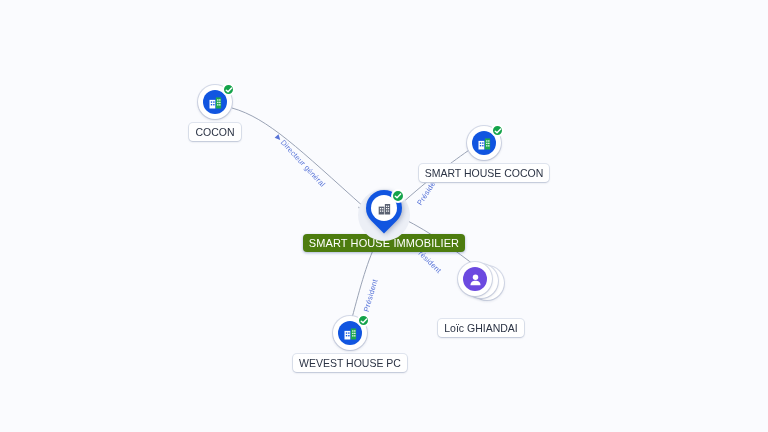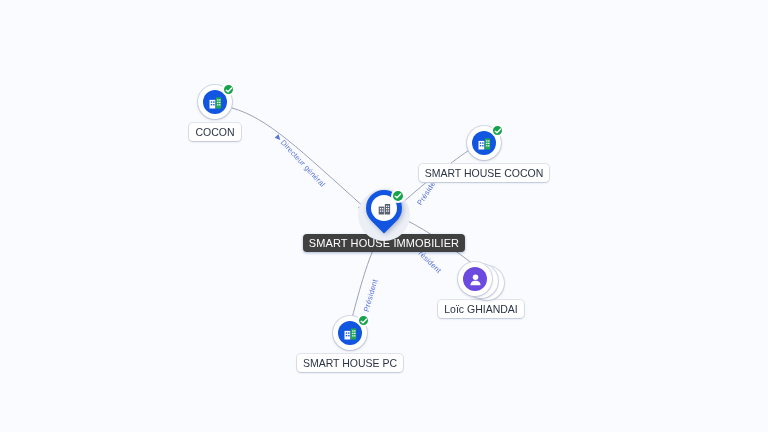--- a/index.html
+++ b/index.html
@@ -173,21 +173,21 @@
     white-space: nowrap;
     font-size: 10.5px;
     line-height: 14px;
     color: #2b3344;
     background: #ffffff;
     border-radius: 4px;
     padding: 2px 6px;
     box-shadow: 0 1px 2px rgba(30, 45, 90, .18), 0 0 0 1px rgba(222, 227, 238, .9);
   }
   .node-label.primary {
-    background: #404040;
+    background: #4d7c0f;
     color: #ffffff;
     font-size: 11px;
     letter-spacing: .1px;
     box-shadow: 0 1px 3px rgba(20, 50, 140, .35);
   }
 
   
   .edge-label {
     position: absolute;
     font-size: 7.5px;
@@ -305,21 +305,21 @@
         <div class="person-card c1">
           <div class="person-disc">
             <svg width="15" height="15" viewBox="0 0 16 16">
               <circle cx="8" cy="5.6" r="2.9" fill="#ffffff"></circle>
               <path d="M2.6,14.2 C2.6,10.7 5.0,9.2 8,9.2 C11,9.2 13.4,10.7 13.4,14.2 Z" fill="#ffffff"></path>
             </svg>
           </div>
         </div>
       </div>
     </div>
-    <div class="node-label" style="margin-top:0;">Loïc GHIANDAI</div>
+    <div class="node-label" style="margin-top:19px;">Loïc GHIANDAI</div>
   </div>
 
   <div class="node" style="left:350px; top:316px;">
     <div class="node-visual">
       <div class="company-chip">
         <div class="company-disc">
           <svg width="15" height="15" viewBox="0 0 16 16">
             <rect x="1.6" y="5.2" width="6.2" height="9.2" fill="#ffffff"></rect>
             <rect x="8.4" y="2.6" width="5.6" height="11.8" fill="#1fa84e"></rect>
             <rect x="3.0" y="6.8" width="1.5" height="1.5" fill="#1155e0"></rect>
@@ -334,21 +334,21 @@
             <rect x="11.9" y="9.8" width="1.4" height="1.4" fill="#ffffff"></rect>
           </svg>
         </div>
         <div class="badge-verified">
           <svg width="8" height="8" viewBox="0 0 10 10">
             <path d="M1.6,5.2 L3.8,7.3 L8.3,2.6" fill="none" stroke="#ffffff" stroke-width="1.8" stroke-linecap="round" stroke-linejoin="round"></path>
           </svg>
         </div>
       </div>
     </div>
-    <div class="node-label">SMART HOUSE PC</div>
+    <div class="node-label">WEVEST HOUSE PC</div>
   </div>
 
   <div class="node" style="left:384px; top:190px;">
     <div class="node-visual">
       <div class="pin-halo"></div>
       <div class="pin-wrap">
         <div class="pin-shape"></div>
         <div class="pin-inner">
           <svg width="15" height="15" viewBox="0 0 16 16">
             <rect x="1.8" y="6.0" width="6.0" height="8.4" fill="#5b6272"></rect>

